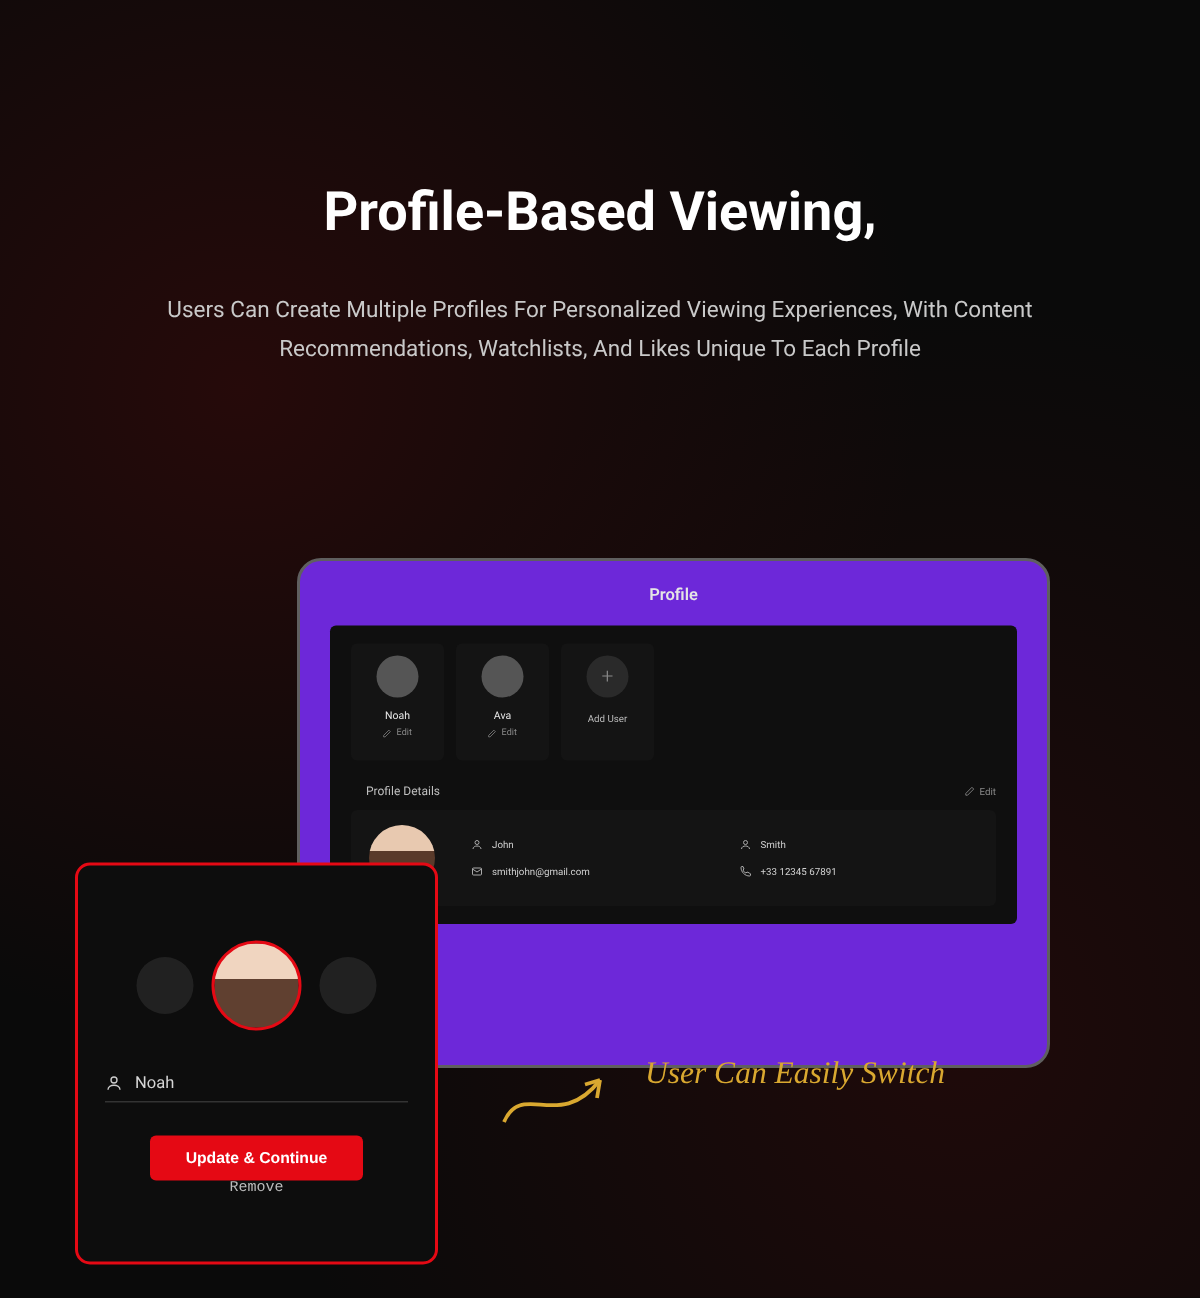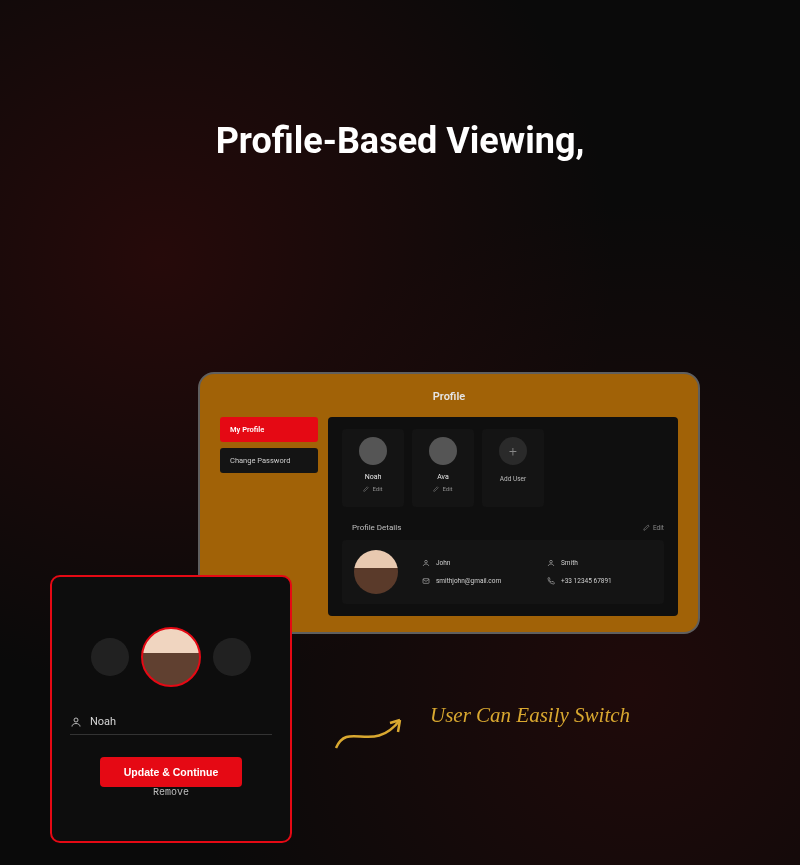--- a/index.html
+++ b/index.html
@@ -40,22 +40,22 @@
     max-width: 680px;
     margin-left: auto;
     margin-right: auto;
   }
 
   .tablet {
     position: absolute;
     left: 198px;
     top: 372px;
     width: 502px;
-    height: 262px;
-    background: #a16207;
+    height: 340px;
+    background: #6d28d9;
     border: 2px solid #5f5f5f;
     border-radius: 16px;
     padding: 16px 20px;
   }
   .tablet-title {
     text-align: center;
     font-size: 11px;
     font-weight: 600;
     margin-bottom: 14px;
     color: #e5e5e5;
@@ -253,29 +253,26 @@
     top: 700px;
     width: 100px;
     height: 60px;
   }
 </style>
 </head>
 <body>
 
 <div class="hero">
   <h1>Profile-Based Viewing,</h1>
+  <p class="subtitle">Users Can Create Multiple Profiles For Personalized Viewing Experiences, With Content Recommendations, Watchlists, And Likes Unique To Each Profile</p>
 </div>
 
 <div class="tablet">
   <div class="tablet-title">Profile</div>
   <div class="tablet-body">
-    <div class="sidebar">
-      <div class="sidebar-item active">My Profile</div>
-      <div class="sidebar-item">Change Password</div>
-    </div>
     <div class="main">
       <div class="profiles-row">
         <div class="profile-card">
           <div class="avatar av-noah"></div>
           <div class="pname">Noah</div>
           <div class="edit">
             <svg viewBox="0 0 24 24" width="6" height="6" fill="none" stroke="#8a8a8a" stroke-width="2">
                 <path d="M17 3l4 4L7 21H3v-4L17 3z"></path>
               </svg>
             <span>Edit</span>

